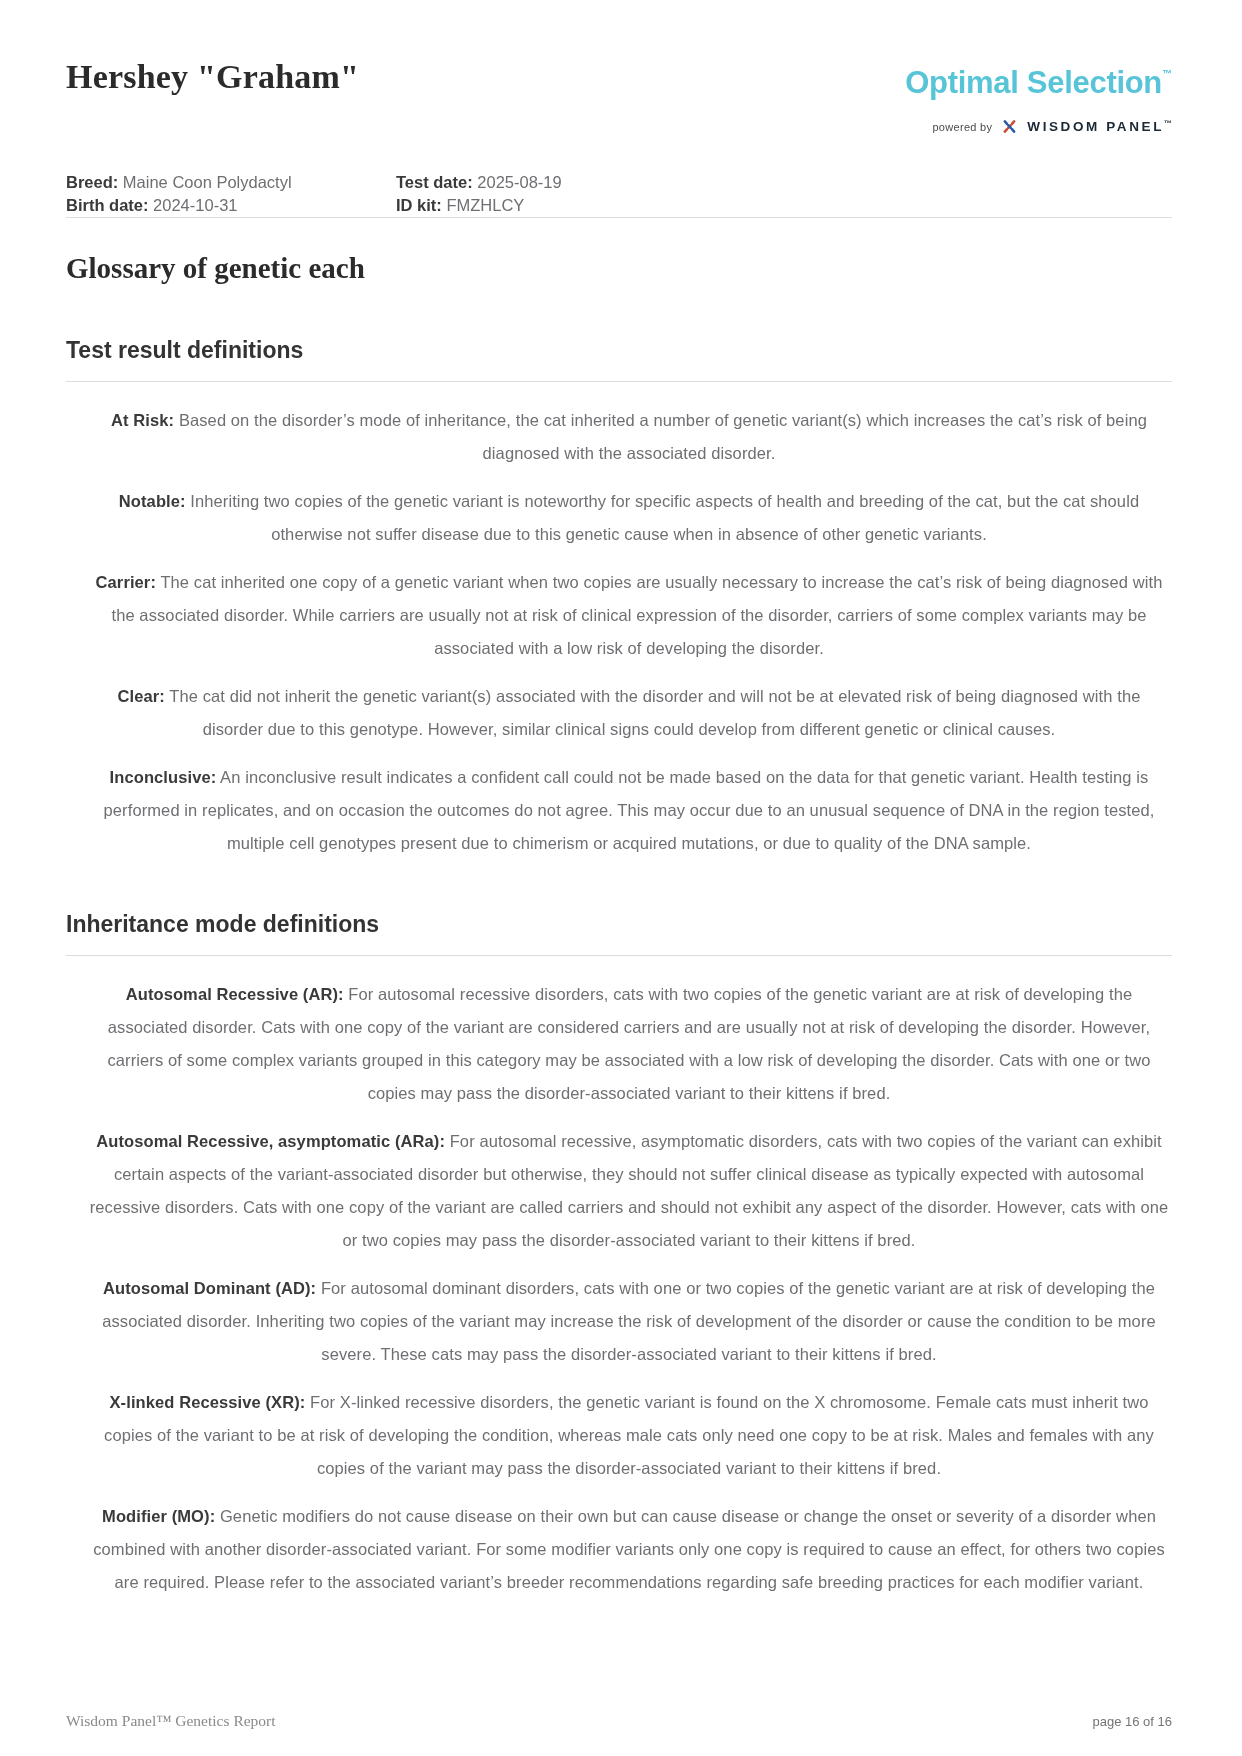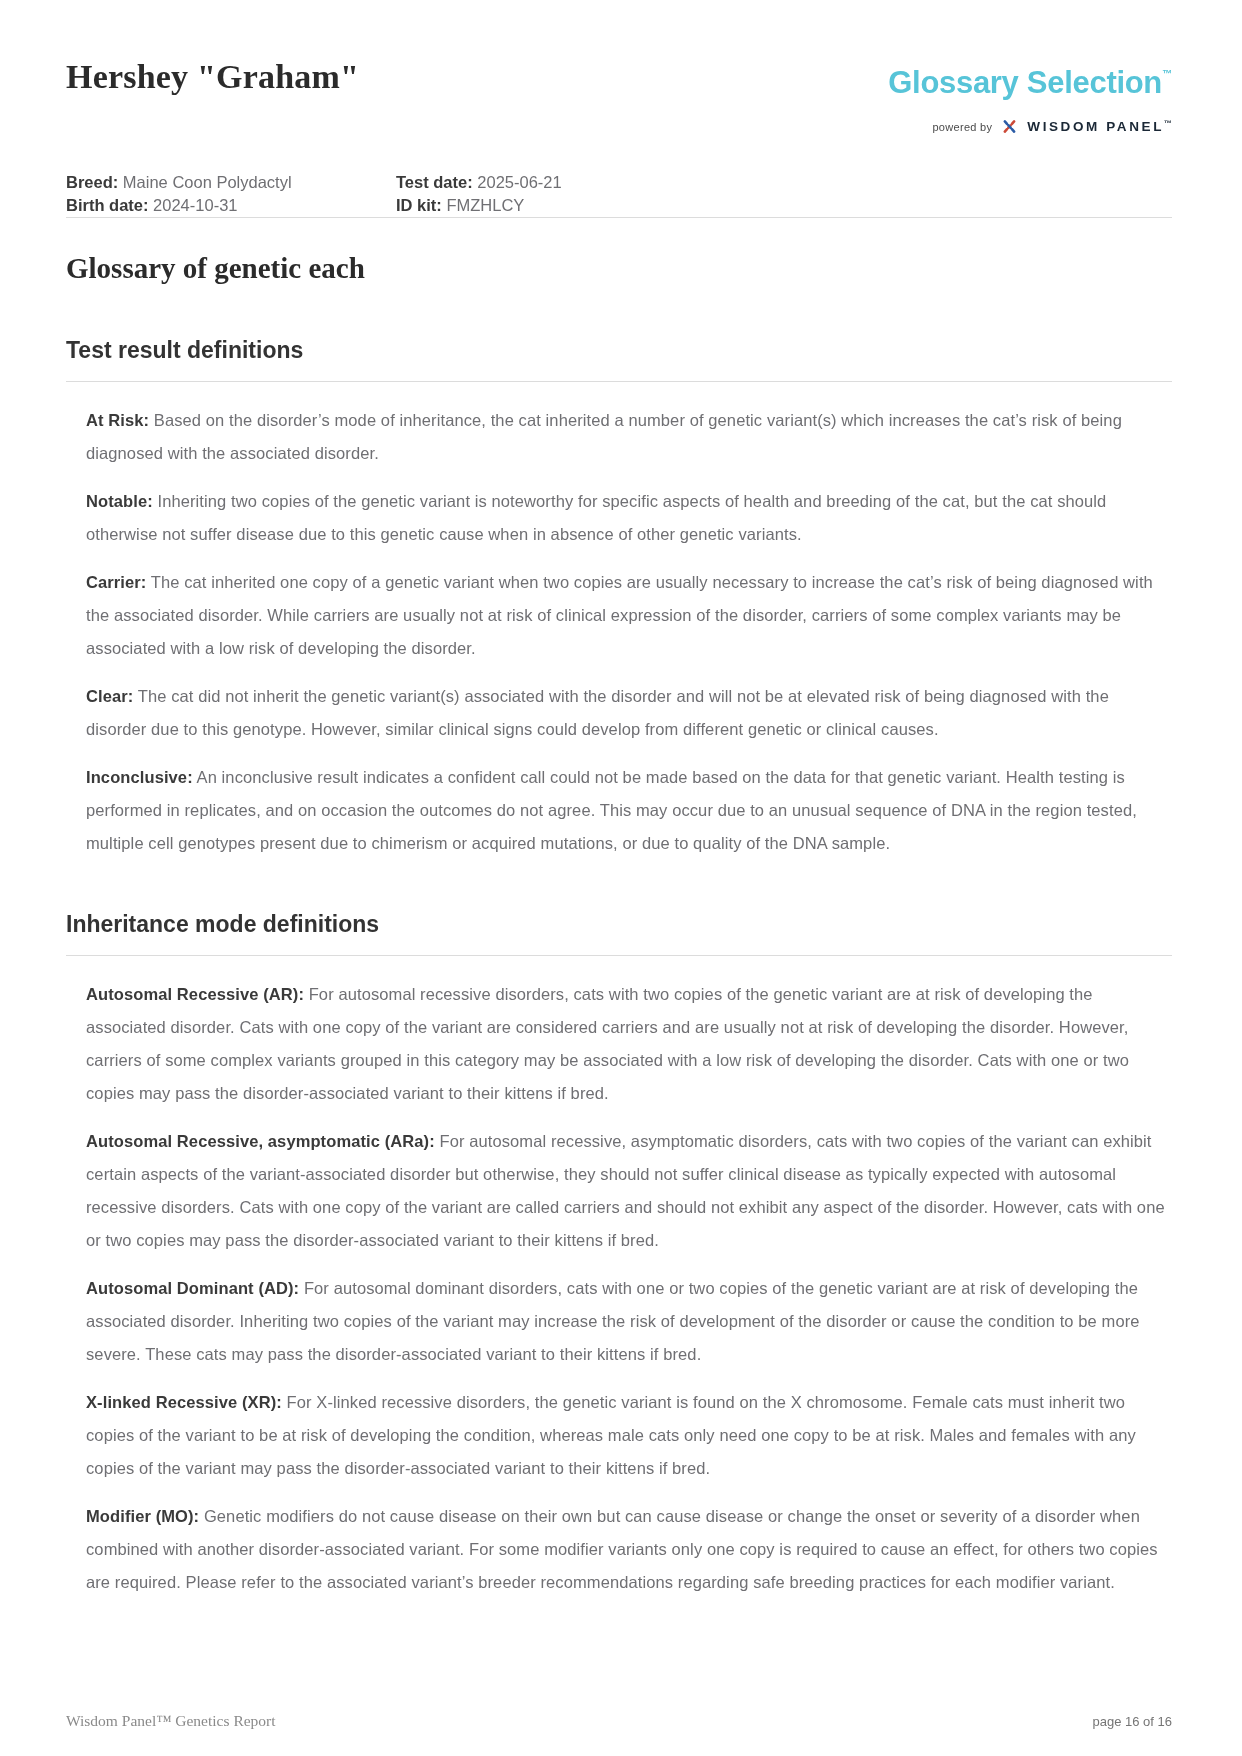--- a/index.html
+++ b/index.html
@@ -72,20 +72,21 @@
     font-size:23px;line-height:24px;
     font-weight:bold;color:#333333;
   }
   h3 + hr.rule{margin-top:19px;}
   .terms{margin-top:22px;padding-left:20px;}
   .terms p{
     margin:0 0 15px 0;
     font-size:16.5px;line-height:33px;
     color:var(--body-gray);
     letter-spacing:0.1px;
+    text-align:center;
   }
   .terms p b{color:#3A3A3A;}
   .inh-heading{margin-top:40px;}
 
   .footer{
     position:absolute;left:66px;right:70px;bottom:26px;
     display:flex;justify-content:space-between;align-items:baseline;
   }
   .footer-left{
     font-family:"Liberation Serif","DejaVu Serif",serif;
@@ -96,39 +97,39 @@
 </head>
 <body>
 
 <div class="page">
   <div class="content">
 
     <div class="header">
       <h1 class="pet-name">Hershey "Graham"</h1>
 
       <div class="logo">
-        <div class="brand"><span>Glossary Selection</span><sup>™</sup></div>
+        <div class="brand"><span>Optimal Selection</span><sup>™</sup></div>
         <div class="powered">
           <span class="powered-by">powered by</span>
           <svg width="17" height="17" viewBox="0 0 20 20">
             <line class="helix-red" x1="4.5" y1="16" x2="15.5" y2="4" stroke-width="3.1" stroke-dasharray="3.8 2.4" stroke-linecap="round"></line>
             <line class="helix-blue" x1="4.5" y1="4" x2="15.5" y2="16" stroke-width="3.1" stroke-dasharray="3.8 2.4" stroke-linecap="round"></line>
           </svg>
           <span class="wisdom"><span>WISDOM PANEL</span><sup>™</sup></span>
         </div>
       </div>
     </div>
 
     <div class="meta">
       <div class="meta-col1">
         <div class="meta-row"><span class="label">Breed:</span> <span class="value">Maine Coon Polydactyl</span></div>
         <div class="meta-row"><span class="label">Birth date:</span> <span class="value">2024-10-31</span></div>
       </div>
       <div class="meta-col2">
-        <div class="meta-row"><span class="label">Test date:</span> <span class="value">2025-06-21</span></div>
+        <div class="meta-row"><span class="label">Test date:</span> <span class="value">2025-08-19</span></div>
         <div class="meta-row"><span class="label">ID kit:</span> <span class="value">FMZHLCY</span></div>
       </div>
     </div>
 
     <hr class="rule top-rule">
 
     <h2 class="glossary-title">Glossary of genetic each</h2>
 
     <h3 class="section-heading">Test result definitions</h3>
     <hr class="rule">

